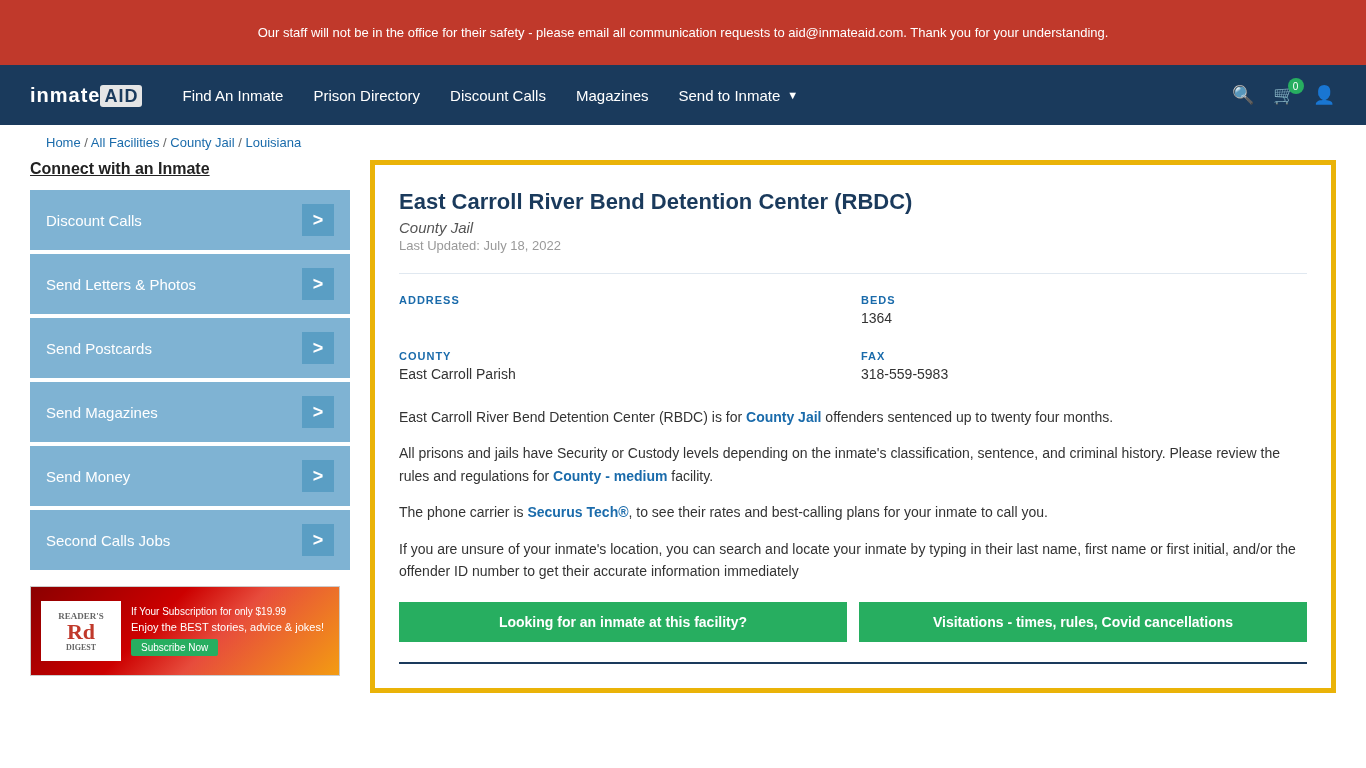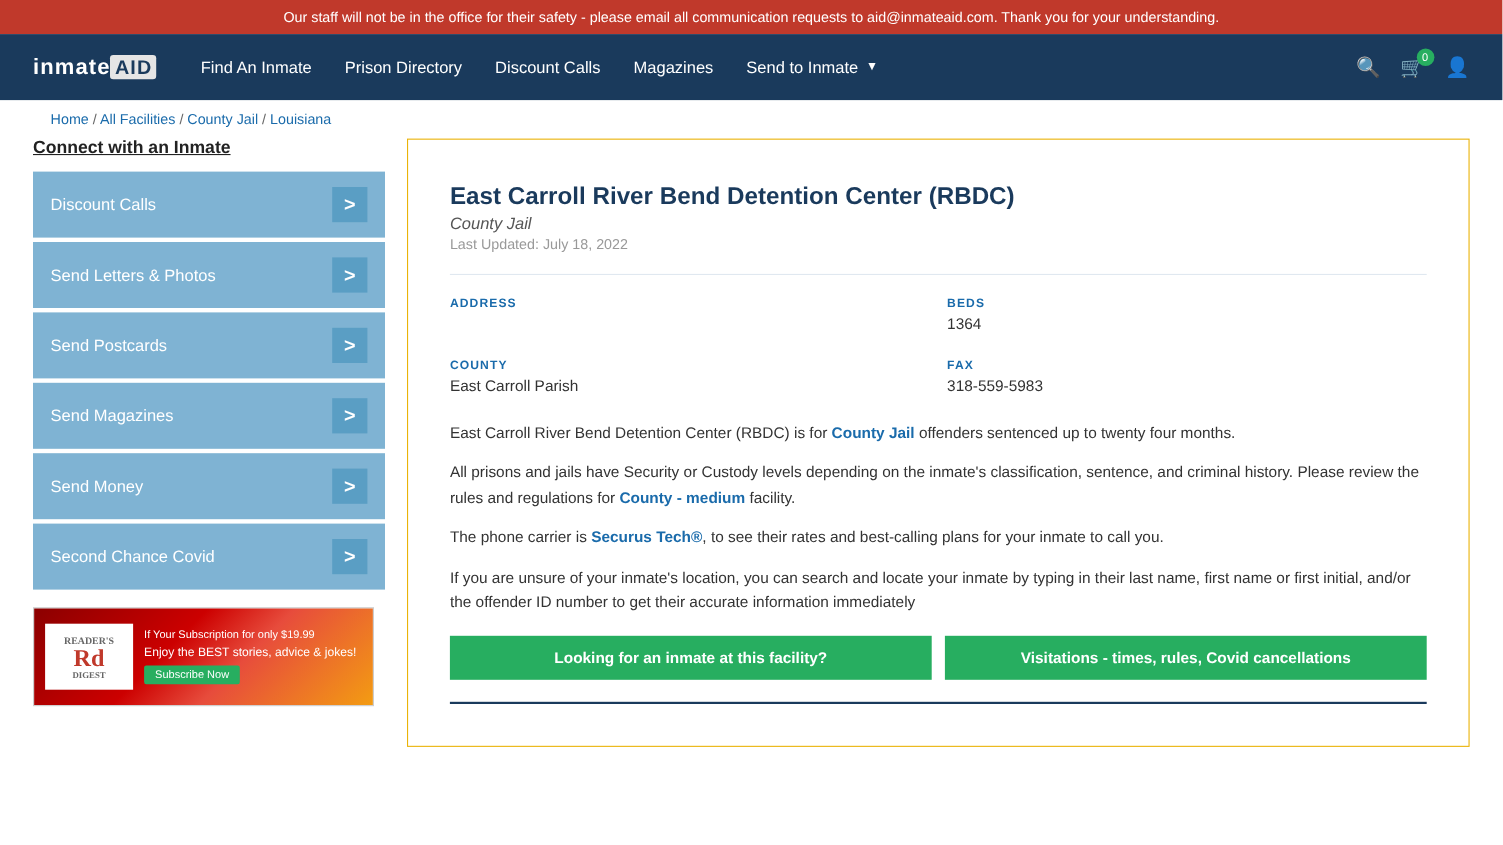--- a/index.html
+++ b/index.html
@@ -3,21 +3,21 @@
   <meta charset="utf-8">
   <style>
     * { box-sizing: border-box; margin: 0; padding: 0; }
     body { font-family: Arial, sans-serif; font-size: 14px; color: #333; background: #fff; }
 
     
     .alert-banner {
       background: #c0392b;
       color: #fff;
       text-align: center;
-      padding: 8px 16px;
+      padding: 25px 16px;
       font-size: 13px;
       overflow: hidden;
       white-space: nowrap;
     }
 
     
     .navbar {
       background: #1a3a5c;
       padding: 0 30px;
       display: flex;
@@ -196,22 +196,22 @@
       font-size: 10px;
       cursor: pointer;
       border-radius: 2px;
     }
 
     
     .content-area {
       flex: 1;
     }
     .facility-card {
-      border: 1px solid #eab308;
-      padding: 38px;
+      border: 5px solid #eab308;
+      padding: 24px;
     }
     .facility-title {
       font-size: 22px;
       font-weight: bold;
       color: #1a3a5c;
       margin-bottom: 4px;
     }
     .facility-type {
       font-style: italic;
       color: #555;
@@ -345,21 +345,21 @@
     </button>
     <button class="sidebar-btn">
       <span>Send Magazines</span>
       <span class="chevron">&gt;</span>
     </button>
     <button class="sidebar-btn">
       <span>Send Money</span>
       <span class="chevron">&gt;</span>
     </button>
     <button class="sidebar-btn">
-      <span>Second Chance Covid</span>
+      <span>Second Calls Jobs</span>
       <span class="chevron">&gt;</span>
     </button>
 
     <div class="sidebar-ad">
       <div class="ad-content">
         <div class="ad-rd-logo">
           <div>
             <div style="font-size:9px;font-weight:bold;color:#666;text-align:center;">READER'S</div>
             <div style="font-size:22px;font-weight:bold;color:#c0392b;text-align:center;line-height:1;">Rd</div>
             <div style="font-size:8px;font-weight:bold;color:#666;text-align:center;">DIGEST</div>

